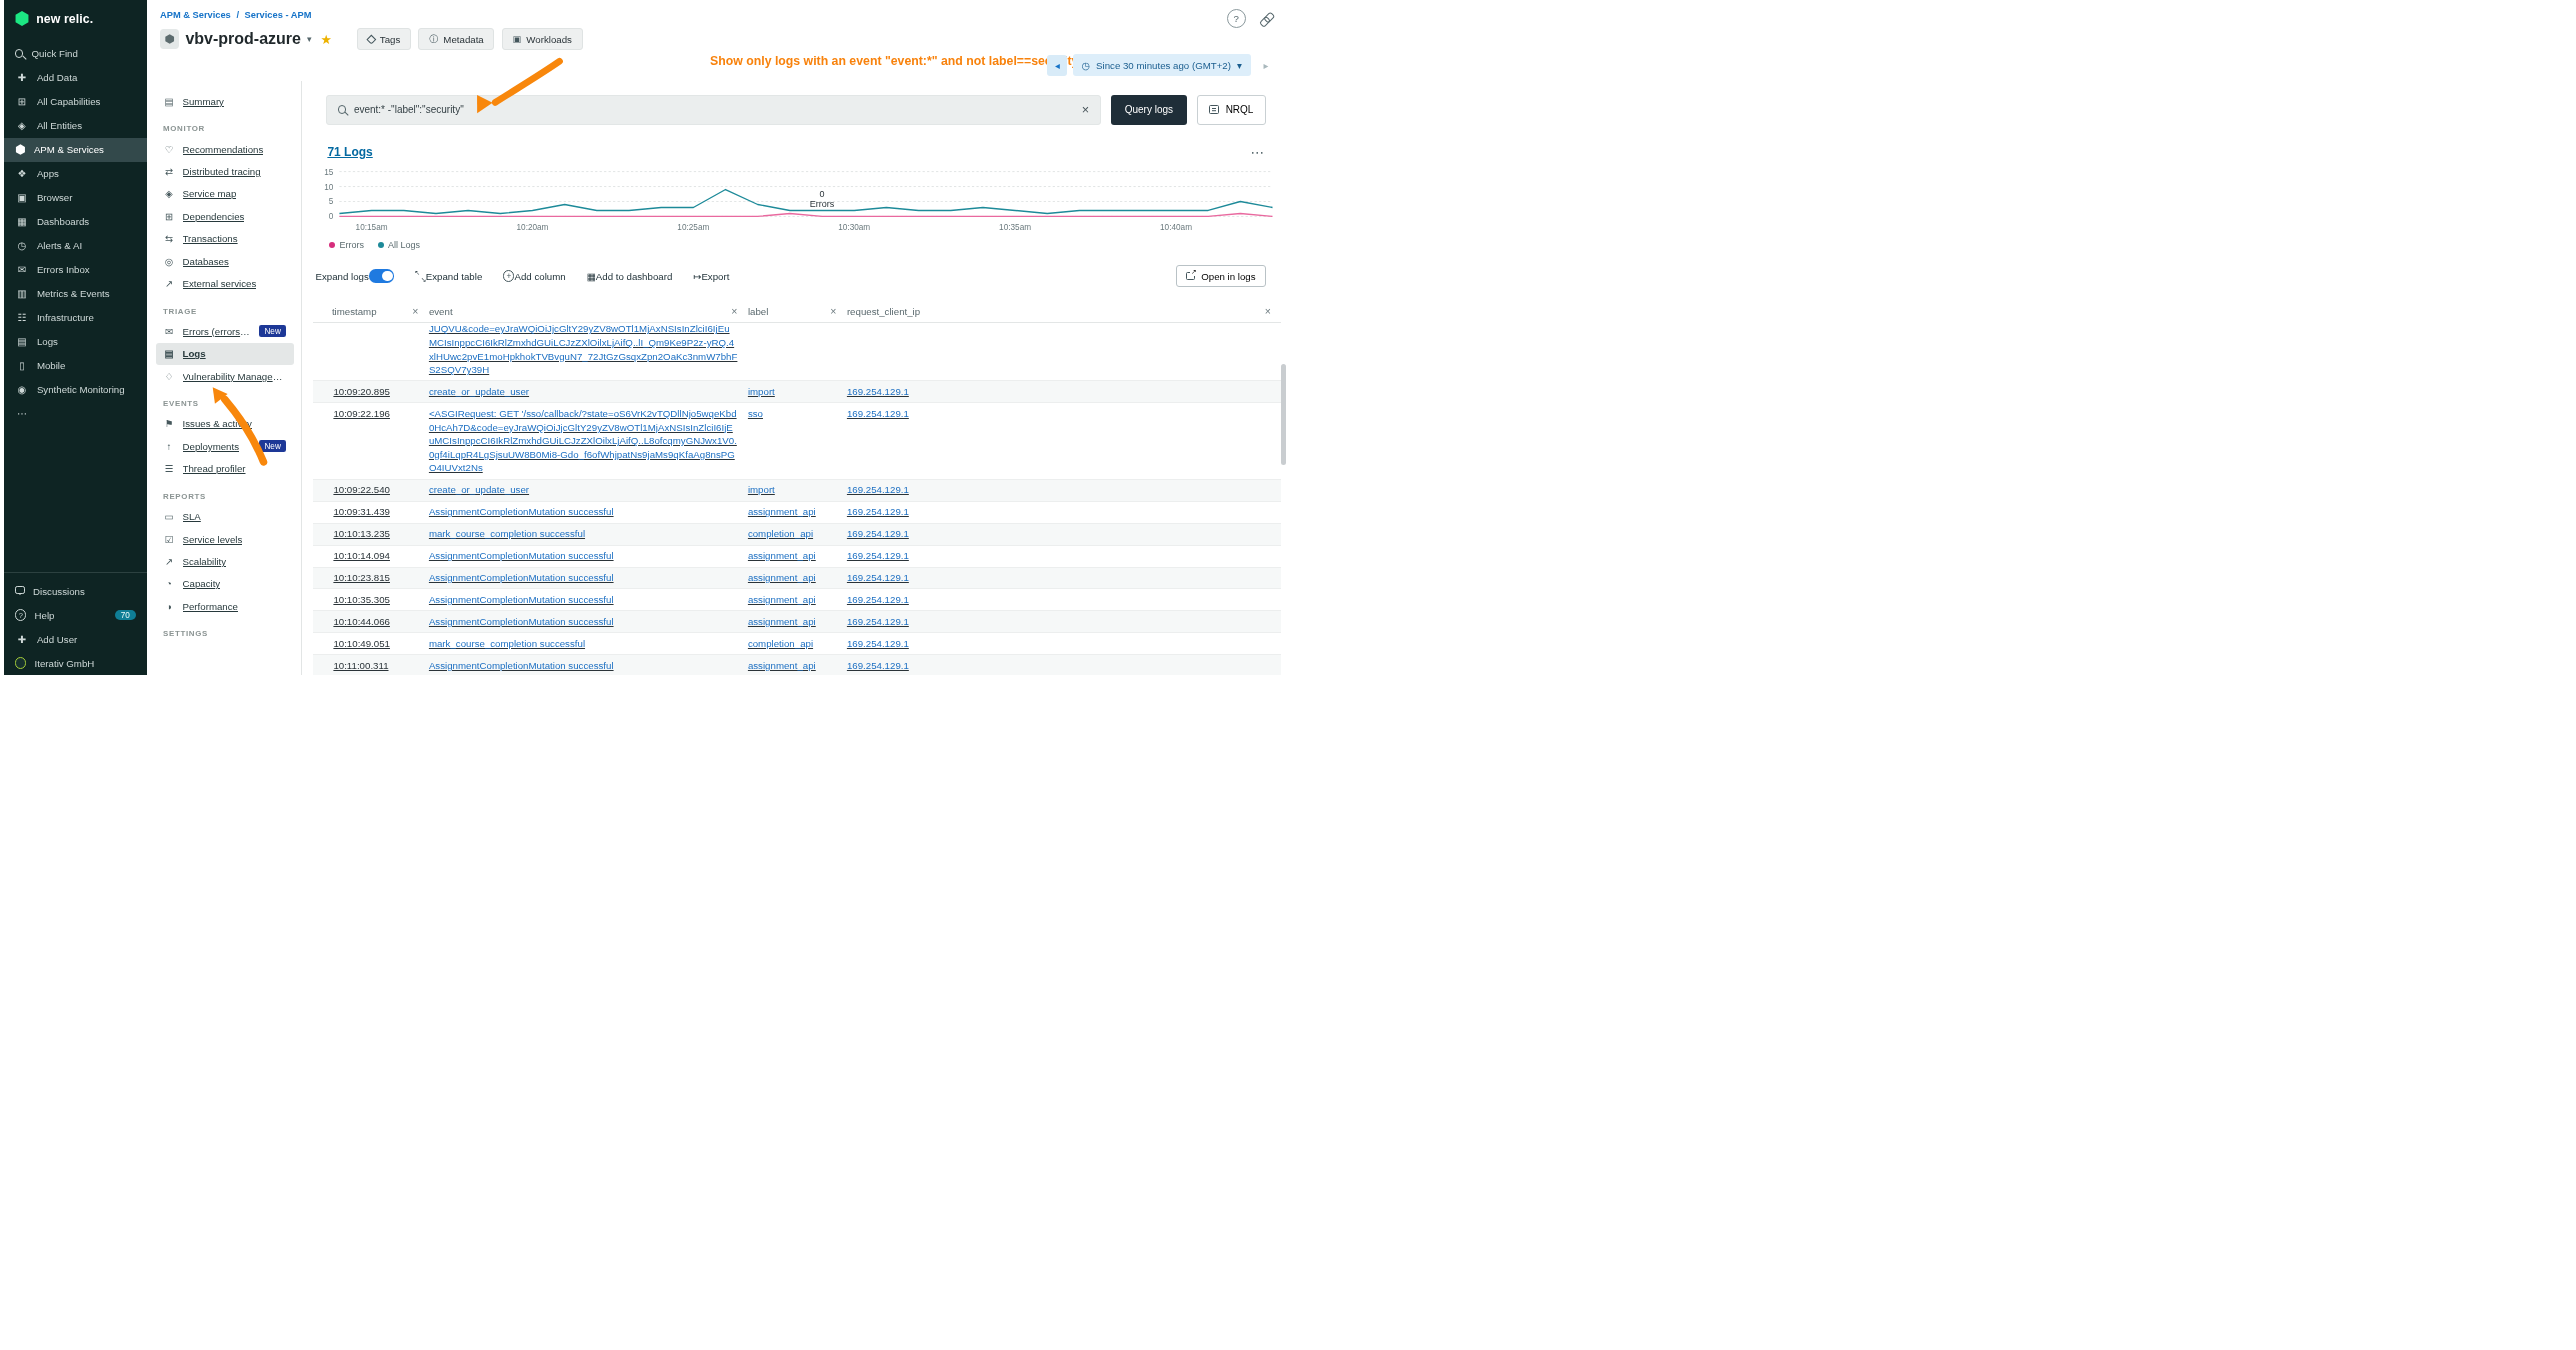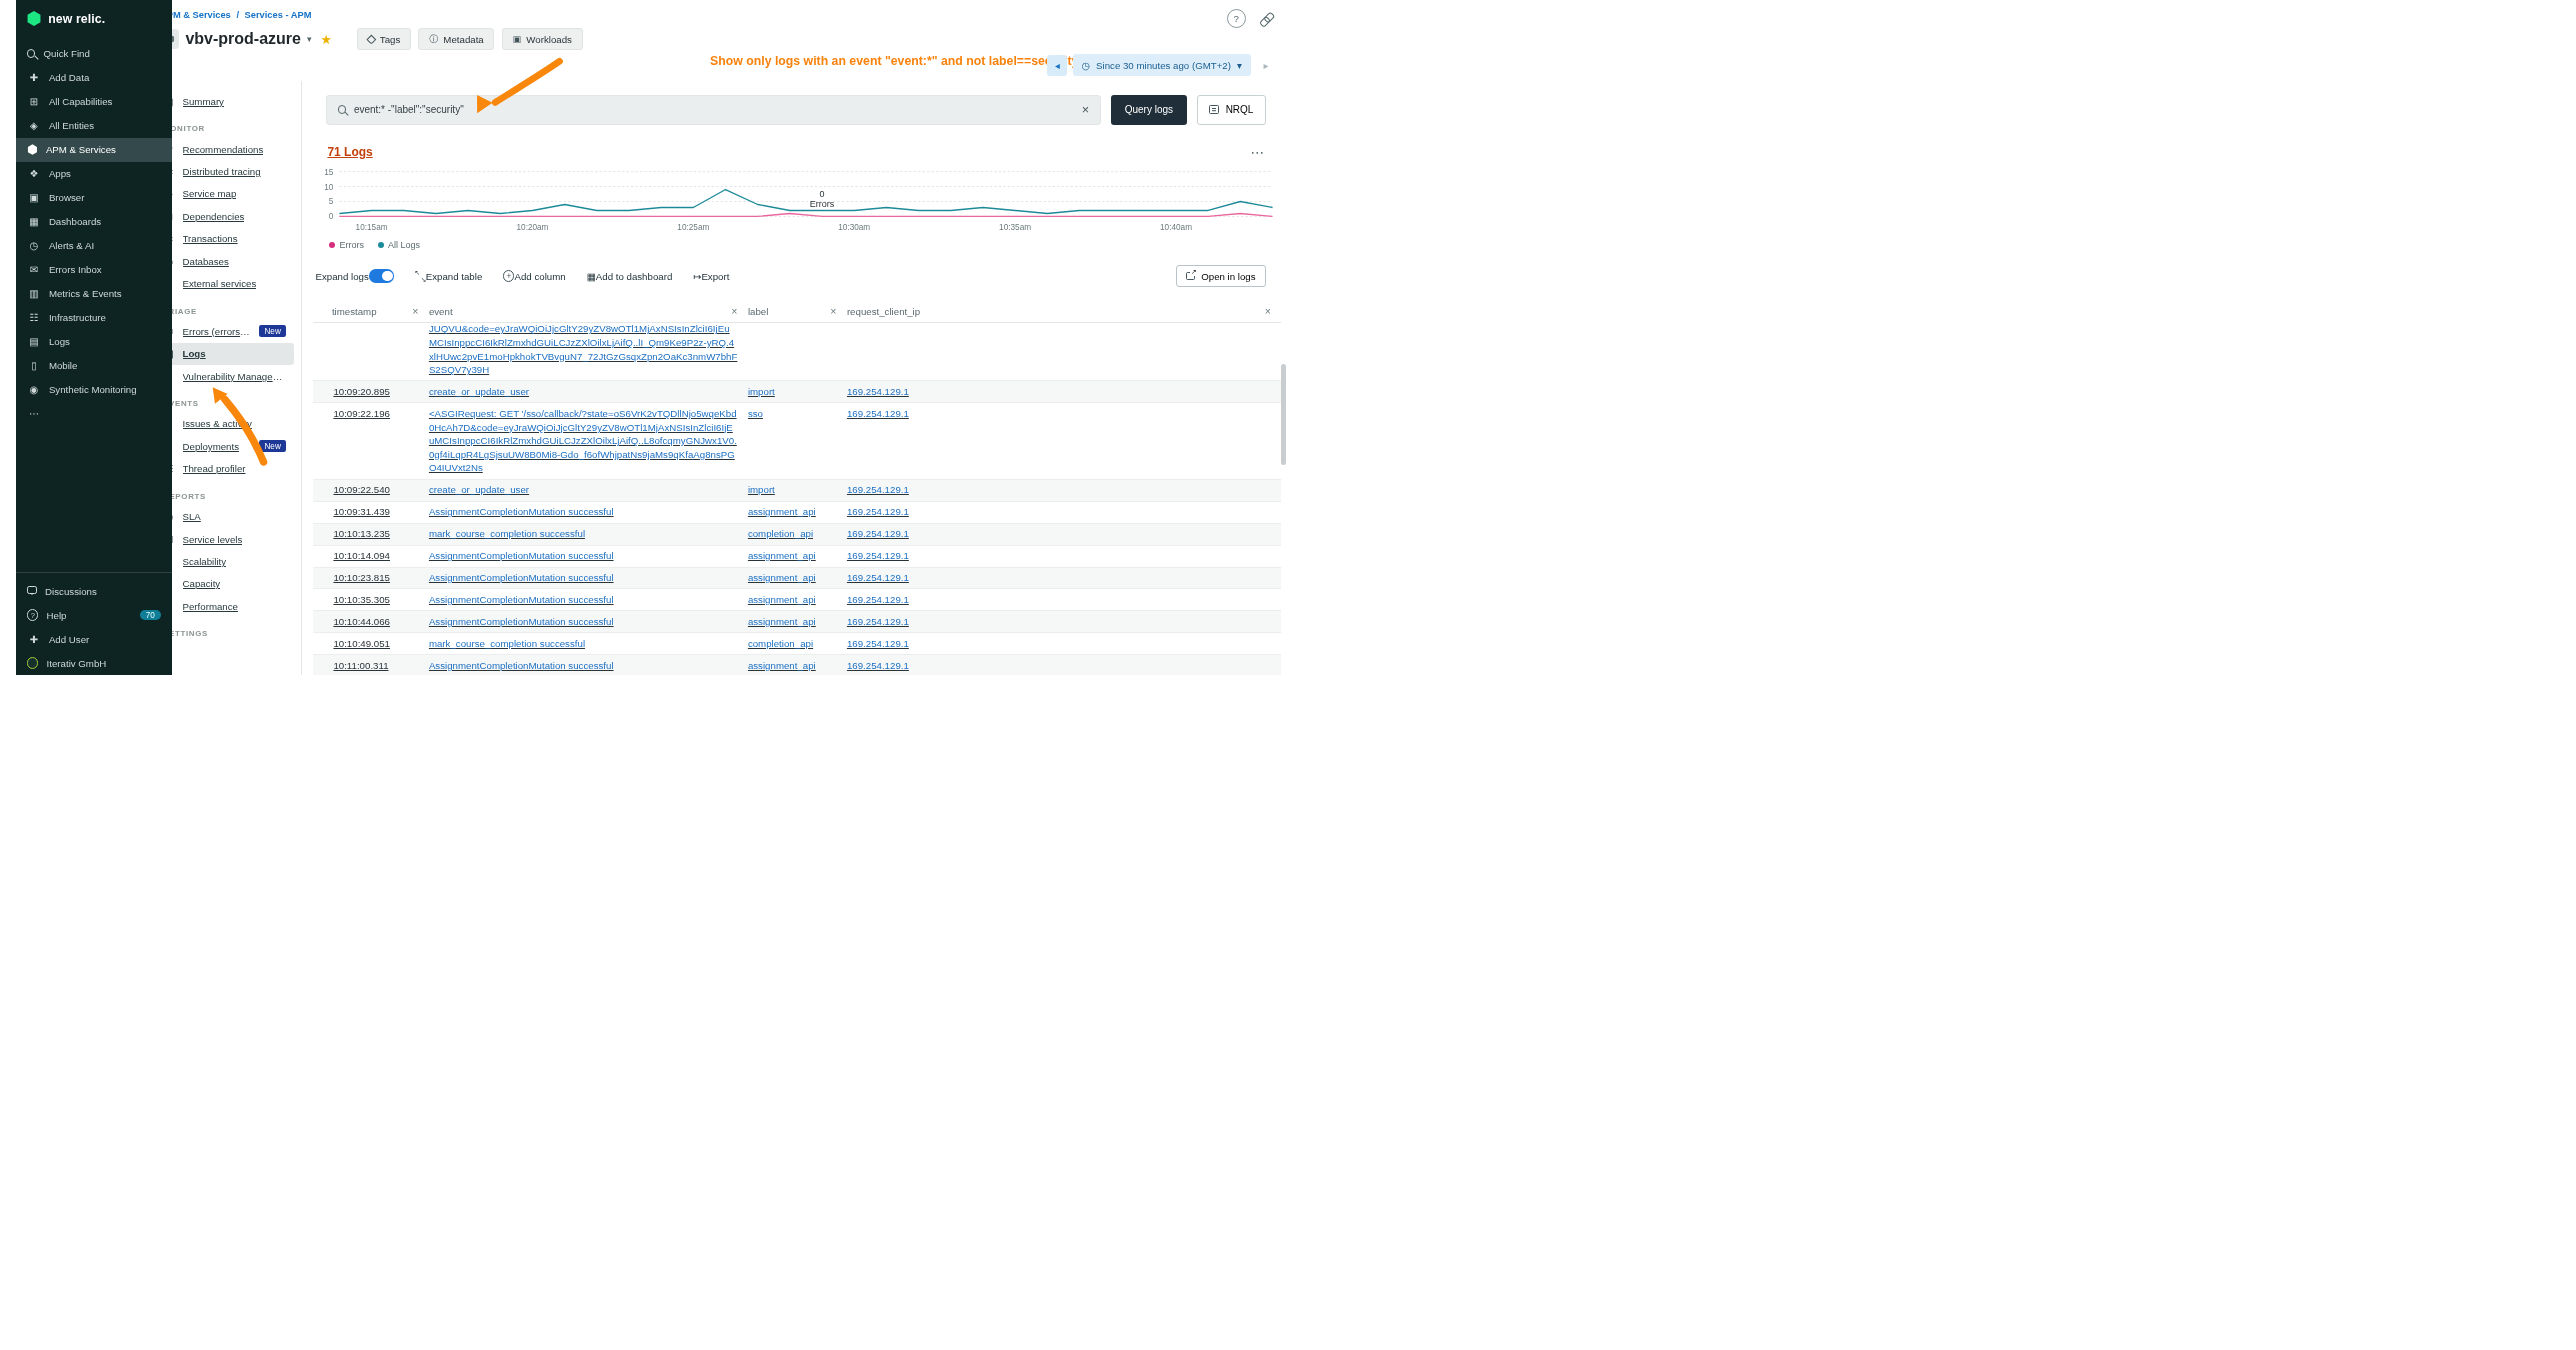--- a/index.html
+++ b/index.html
@@ -2,21 +2,21 @@
 <html style="font-size:12px"><head>
 <meta charset="utf-8">
 <style>
   * { margin:0; padding:0; box-sizing:border-box; }
   html,body { width:1288px; height:675px; }
   body { position:relative; overflow:hidden; background:#fff;
          font-family:"Liberation Sans", sans-serif; font-size:9.7px; color:#2a3338; }
   a { text-decoration:none; cursor:pointer; }
 
   
-  .sidebar { position:absolute; left:16px; top:0; bottom:0; width:156px; background:#0e2423;
+  .sidebar { position:absolute; left:4px; top:0; bottom:0; width:143px; background:#0e2423;
              color:#cfd9d8; display:flex; flex-direction:column; z-index:5; }
   .logo { height:37px; display:flex; align-items:center; gap:6.7px; padding:0 10.5px; flex:none; cursor:pointer;}
   .logo-mark { width:15px; height:15px; background:#1ce783; flex:none;
                clip-path:polygon(50% 0,93% 25%,93% 75%,50% 100%,7% 75%,7% 25%); }
   .logo-text { color:#fff; font-size:12.3px; font-weight:bold; letter-spacing:0.1px; }
   .nav-list { margin-top:4.5px; }
   .nav-item { height:24px; display:flex; align-items:center; gap:8.2px; padding:0 11.2px;
               cursor:pointer; font-size:9.7px; color:#cfd9d8; white-space:nowrap; }
   .nav-item.active { background:#33494b; color:#fff; }
   .nav-footer { margin-top:auto; }
@@ -98,21 +98,21 @@
   .search-text { color:#333f44; font-size:10px; }
   .search-clear { margin-left:auto; color:#47545a; font-size:12.7px; cursor:pointer; }
   .btn-query { height:30px; padding:0 13.5px; background:#1f2e38; color:#fff; border:none; border-radius:3px;
                font-size:10px; font-family:inherit; cursor:pointer; }
   .btn-nrql { height:30px; padding:0 11.2px; background:#fff; border:0.7px solid #c9d0d3; border-radius:3px;
               display:flex; gap:6.7px; align-items:center; font-size:10px; font-family:inherit; cursor:pointer; }
   .ic-nrql-icon { width:9.7px; height:9.7px; border:1.1px solid #44565c; border-radius:1.5px; position:relative; }
   .ic-nrql-icon::after { content:""; position:absolute; left:1.5px; top:2.2px; width:4.5px; height:1.1px;
               background:#44565c; box-shadow:0 2.2px 0 #44565c; }
   .logs-head { display:flex; align-items:center; margin:19.4px 22.4px 0 25.4px; }
-  .logs-count { font-size:12px; font-weight:bold; color:#c2410c;text-decoration:underline; }
+  .logs-count { font-size:12px; font-weight:bold; color:#0369a1;text-decoration:underline; }
   .logs-more { margin-left:auto; color:#55666b; font-size:13.5px; letter-spacing:1.5px; cursor:pointer; }
   .chart-wrap { margin:4.5px 7.5px 0 12px; position:relative; }
   .legend { display:flex; gap:13.5px; margin:1.5px 0 0 27px; color:#5b6b6f; font-size:9px; align-items:center; }
   .legend-item { display:flex; gap:4.5px; align-items:center; cursor:pointer; }
   .legend-dot { width:6px; height:6px; border-radius:50%; }
 
   .toolbar { display:flex; align-items:center; gap:21px; margin:15px 22.4px 0 13.5px; font-size:9.7px;
              color:#22333a; }
   .tb-item { display:flex; align-items:center; gap:0; cursor:pointer; }
   .toggle { width:25.4px; height:13.5px; border-radius:6.7px; background:#1f7ae0; position:relative;

